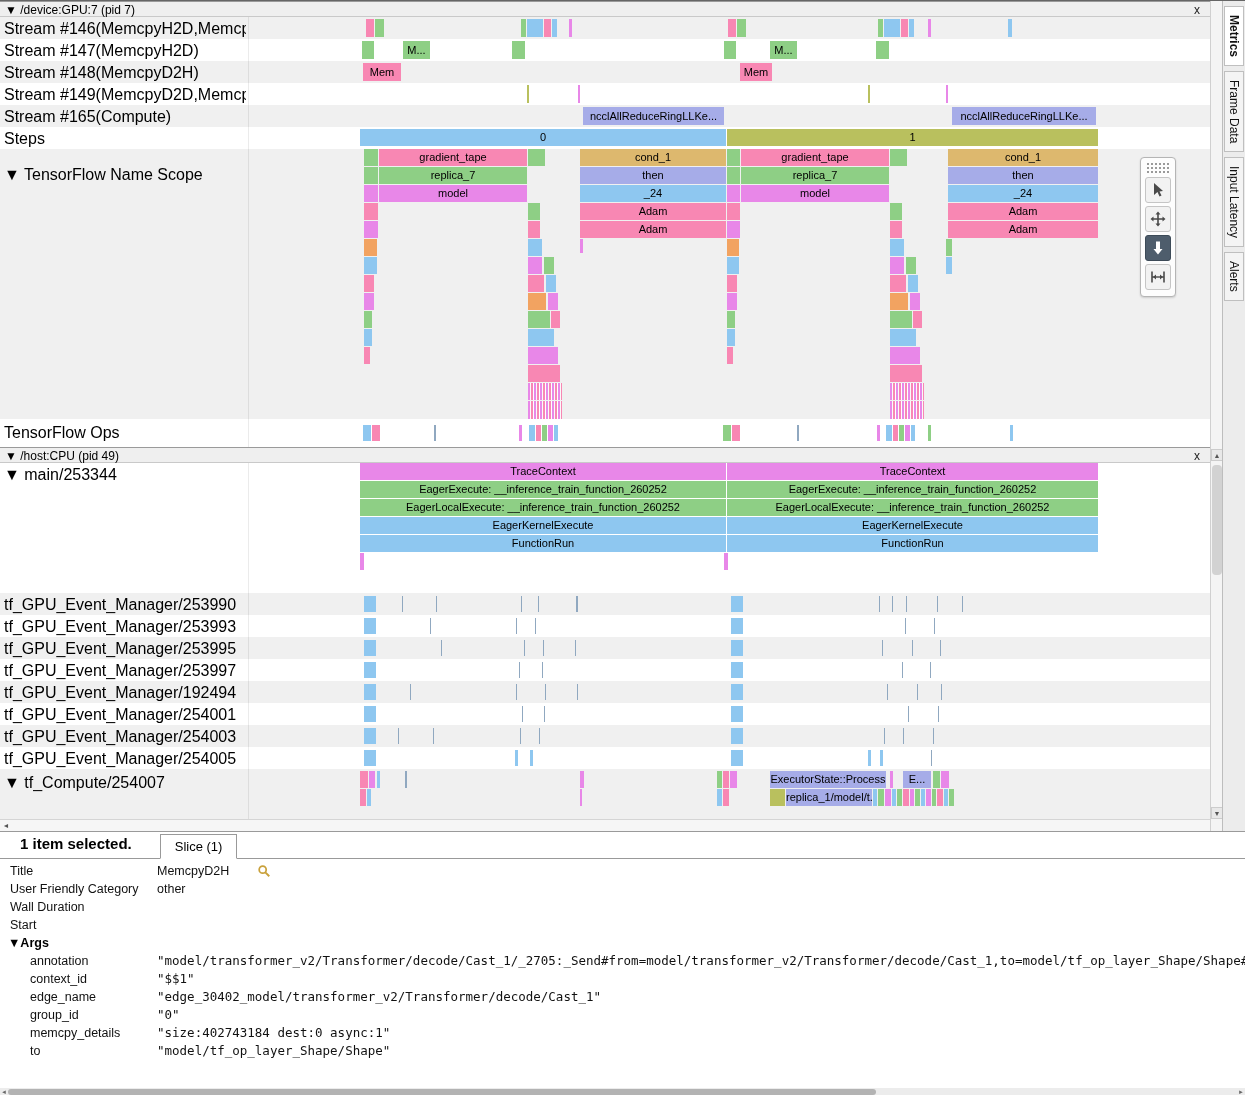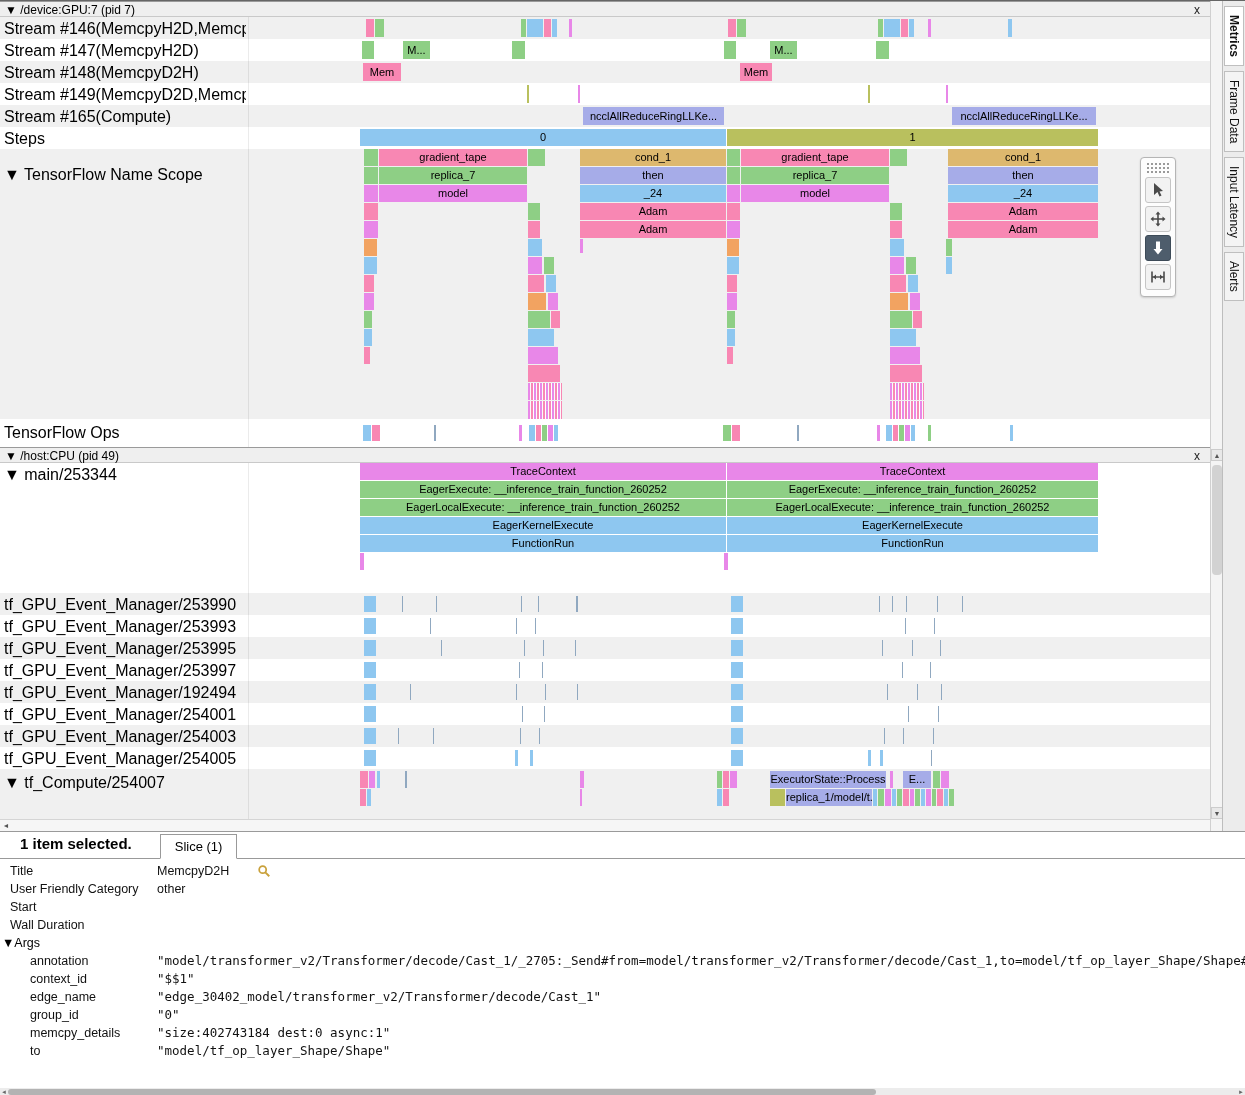--- a/index.html
+++ b/index.html
@@ -37,21 +37,21 @@
   .bottom{position:absolute;left:0;top:830px;width:1245px;height:257px;background:#fff;border-top:1px solid #9a9a9a;overflow:hidden;z-index:8;}
   .tabrow{height:27px;display:flex;align-items:flex-end;border-bottom:1px solid #999;padding-left:14px;box-sizing:border-box;}
   .selcount{font-size:15px;font-weight:bold;color:#000;padding:0 0 6px 6px;margin-top:47px;}
   .slice-tab{margin-left:28px;margin-bottom:-1px;padding:4px 14px;font-size:13px;border:1px solid #999;border-bottom:1px solid #fff;background:#fff;cursor:pointer;}
   .details{padding-top:3px;}
   .drow{display:flex;height:18px;line-height:18px;font-size:12.5px;color:#111;}
   .dlabel{flex:none;width:147px;padding-left:10px;overflow:hidden;white-space:nowrap;}
   .drow.arg .dlabel{padding-left:30px;width:127px;}
   .dvalue{white-space:nowrap;overflow:hidden;}
   .mono{font-family:"DejaVu Sans Mono",monospace;font-size:12.5px;}
-  .args-hdr{height:18px;line-height:18px;font-size:12.5px;font-weight:normal;padding-left:2px;color:#000;}
+  .args-hdr{height:18px;line-height:18px;font-size:12.5px;font-weight:bold;padding-left:8px;color:#000;}
   .mag{margin-left:28px;display:inline-flex;align-items:center;}
 </style>
 </head>
 <body>
 
 <div id="page">
 
   <div id="tracks">
       <div class="trackbg" style="top: 16px; height: 22px; background: rgb(240, 240, 240);"></div>
       <div class="tracklabel" style="top: 19px;">Stream #146(MemcpyH2D,Memcp</div>
@@ -402,25 +402,25 @@
                 <circle cx="6.5" cy="6.5" r="4" fill="none" stroke="#c9a13b" stroke-width="2"></circle>
                 <line x1="9.5" y1="9.5" x2="14" y2="14" stroke="#c9a13b" stroke-width="2.2"></line>
               </svg>
             </span>
           </div>
           <div class="drow">
             <div class="dlabel">User Friendly Category</div>
             <div class="dvalue">other</div>
           </div>
           <div class="drow">
+            <div class="dlabel">Wall Duration</div>
+            <div class="dvalue"></div>
+          </div>
+          <div class="drow">
             <div class="dlabel">Start</div>
-            <div class="dvalue"></div>
-          </div>
-          <div class="drow">
-            <div class="dlabel">Wall Duration</div>
             <div class="dvalue"></div>
           </div>
         </div>
       <div class="args-hdr">▼Args</div>
       <div id="args-rows">
           <div class="drow arg">
             <div class="dlabel">annotation</div>
             <div class="dvalue mono">"model/transformer_v2/Transformer/decode/Cast_1/_2705:_Send#from=model/transformer_v2/Transformer/decode/Cast_1,to=model/tf_op_layer_Shape/Shape#::#edg</div>
           </div>
           <div class="drow arg">

